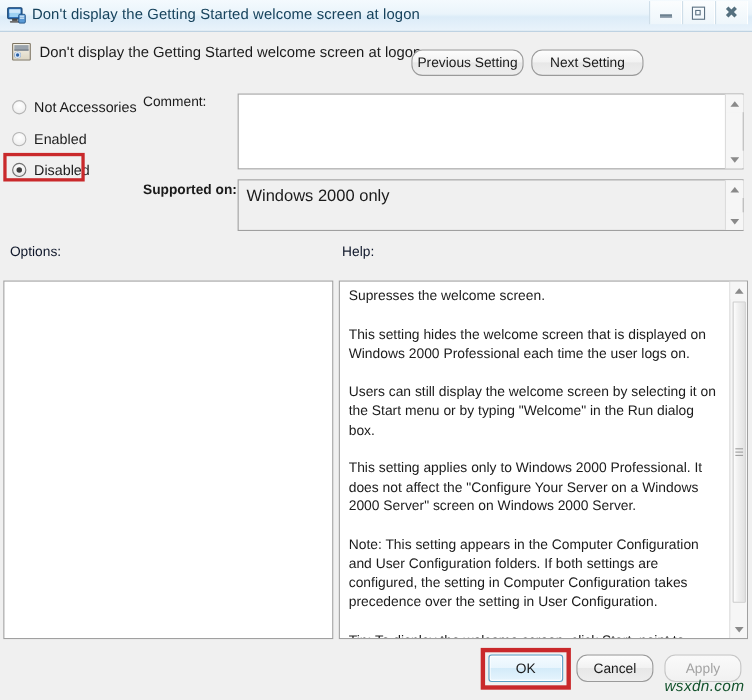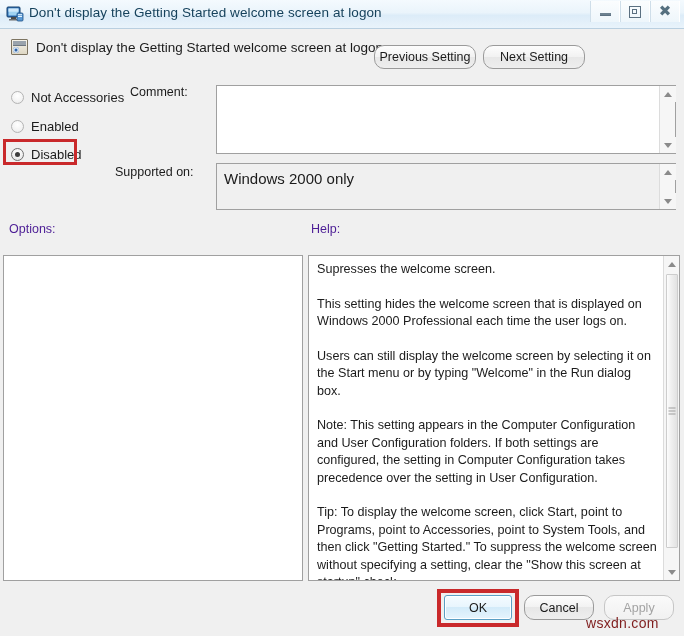--- a/index.html
+++ b/index.html
@@ -176,21 +176,21 @@
   }
 
   
   .fld-label {
     position: absolute;
     font-size: 12.5px;
     color: #1b1b1b;
     white-space: nowrap;
   }
   .lbl-comment { left: 130px; top: 85px; }
-  .lbl-supported { left: 115px; top: 165px; }
+  .lbl-supported { left: 130px; top: 165px; font-weight: bold; }
 
   .textbox {
     position: absolute;
     background: #ffffff;
     border: 1px solid #a0a0a0;
     box-sizing: border-box;
   }
   .box-comment {
     left: 216px; top: 85px;
     width: 460px; height: 69px;
@@ -256,21 +256,21 @@
     display: block;
     height: 1px;
     background: #9d9d9d;
     margin-bottom: 2px;
   }
 
   
   .section-label {
     position: absolute;
     font-size: 12.5px;
-    color: #4c1d95;
+    color: #0f172a;
   }
   .lbl-options { left: 9px; top: 222px; }
   .lbl-help { left: 311px; top: 222px; }
 
   .panel {
     position: absolute;
     background: #ffffff;
     border: 1px solid #a0a0a0;
     box-sizing: border-box;
   }
@@ -319,26 +319,27 @@
   .red-box-ok {
     position: absolute;
     left: 437px; top: 589px;
     width: 82px; height: 38px;
     border: 4px solid #c9292b;
     box-sizing: border-box;
     pointer-events: none;
   }
   .watermark {
     position: absolute;
-    left: 586px; top: 615px;
+    left: 604px; top: 615px;
     font-size: 14px;
-    color: #7f1d1d;
+    color: #14532d;
     letter-spacing: 0.3px;
     font-family: "Liberation Sans", sans-serif;
     white-space: nowrap;
+    font-style: italic;
   }
 </style>
 </head>
 <body>
 
 <div id="app">
 
   <div class="titlebar">
     <svg class="title-icon" viewBox="0 0 18 18">
       <rect x="1" y="2" width="13" height="10" rx="1" fill="#2f6fb5" stroke="#17426e" stroke-width="1"></rect>
@@ -416,20 +417,21 @@
   <div class="section-label lbl-options">Options:</div>
   <div class="section-label lbl-help">Help:</div>
 
   <div class="panel panel-options"></div>
 
   <div class="panel panel-help">
     <div class="help-text">
       <p>Supresses the welcome screen.</p>
       <p>This setting hides the welcome screen that is displayed on Windows 2000 Professional each time the user logs on.</p>
       <p>Users can still display the welcome screen by selecting it on the Start menu or by typing "Welcome" in the Run dialog box.</p>
+      <p>This setting applies only to Windows 2000 Professional. It does not affect the "Configure Your Server on a Windows 2000 Server" screen on Windows 2000 Server.</p>
       <p>Note: This setting appears in the Computer Configuration and User Configuration folders. If both settings are configured, the setting in Computer Configuration takes precedence over the setting in User Configuration.</p>
       <p>Tip: To display the welcome screen, click Start, point to Programs, point to Accessories, point to System Tools, and then click "Getting Started." To suppress the welcome screen without specifying a setting, clear the "Show this screen at startup" check</p>
     </div>
     <div class="vsb">
       <div class="sb-arrow">
         <div class="tri-up"></div>
       </div>
       <div class="sb-thumb" style="top:18px; height:274px;">
         <div class="sb-grip">
           <span></span>

